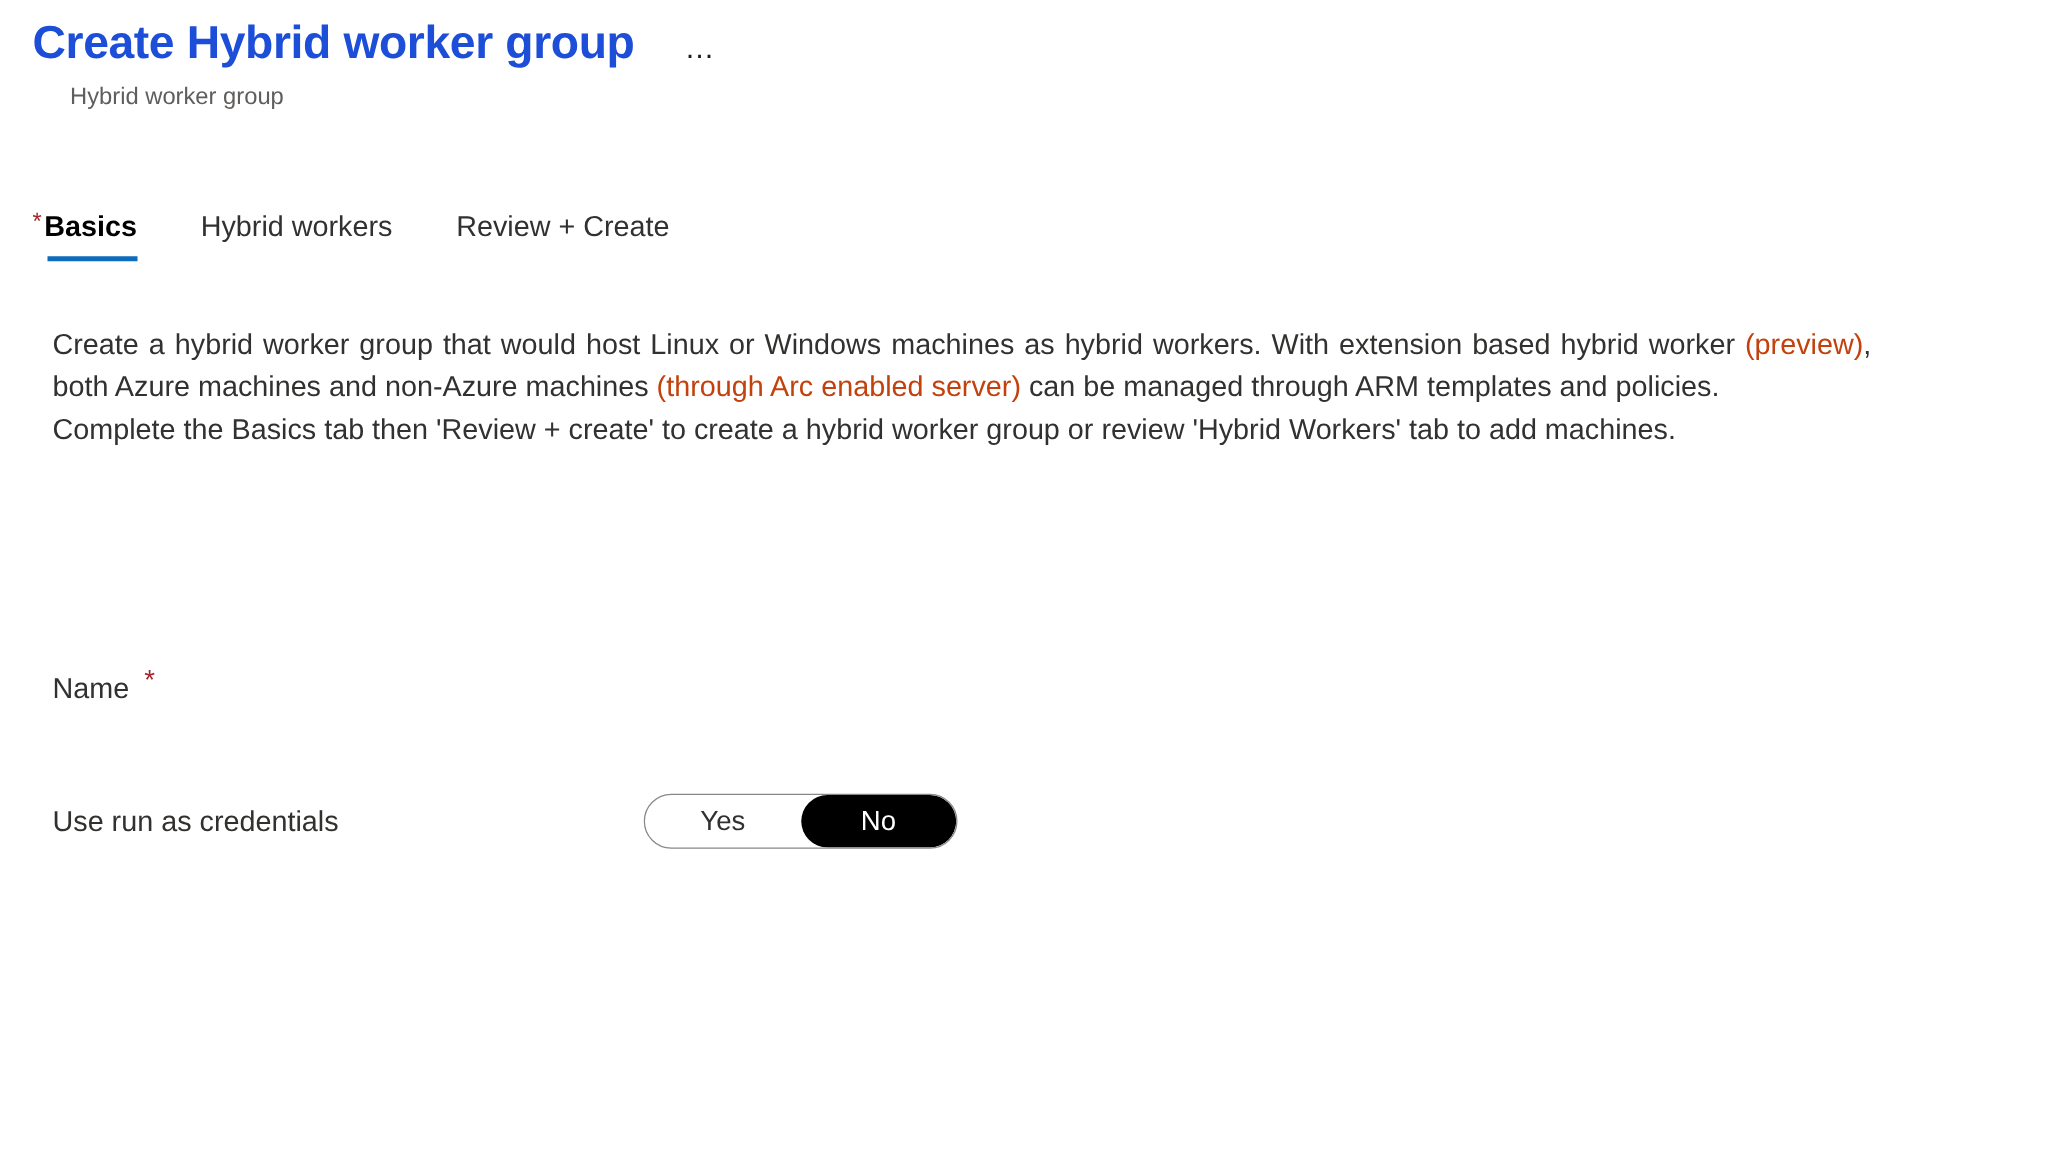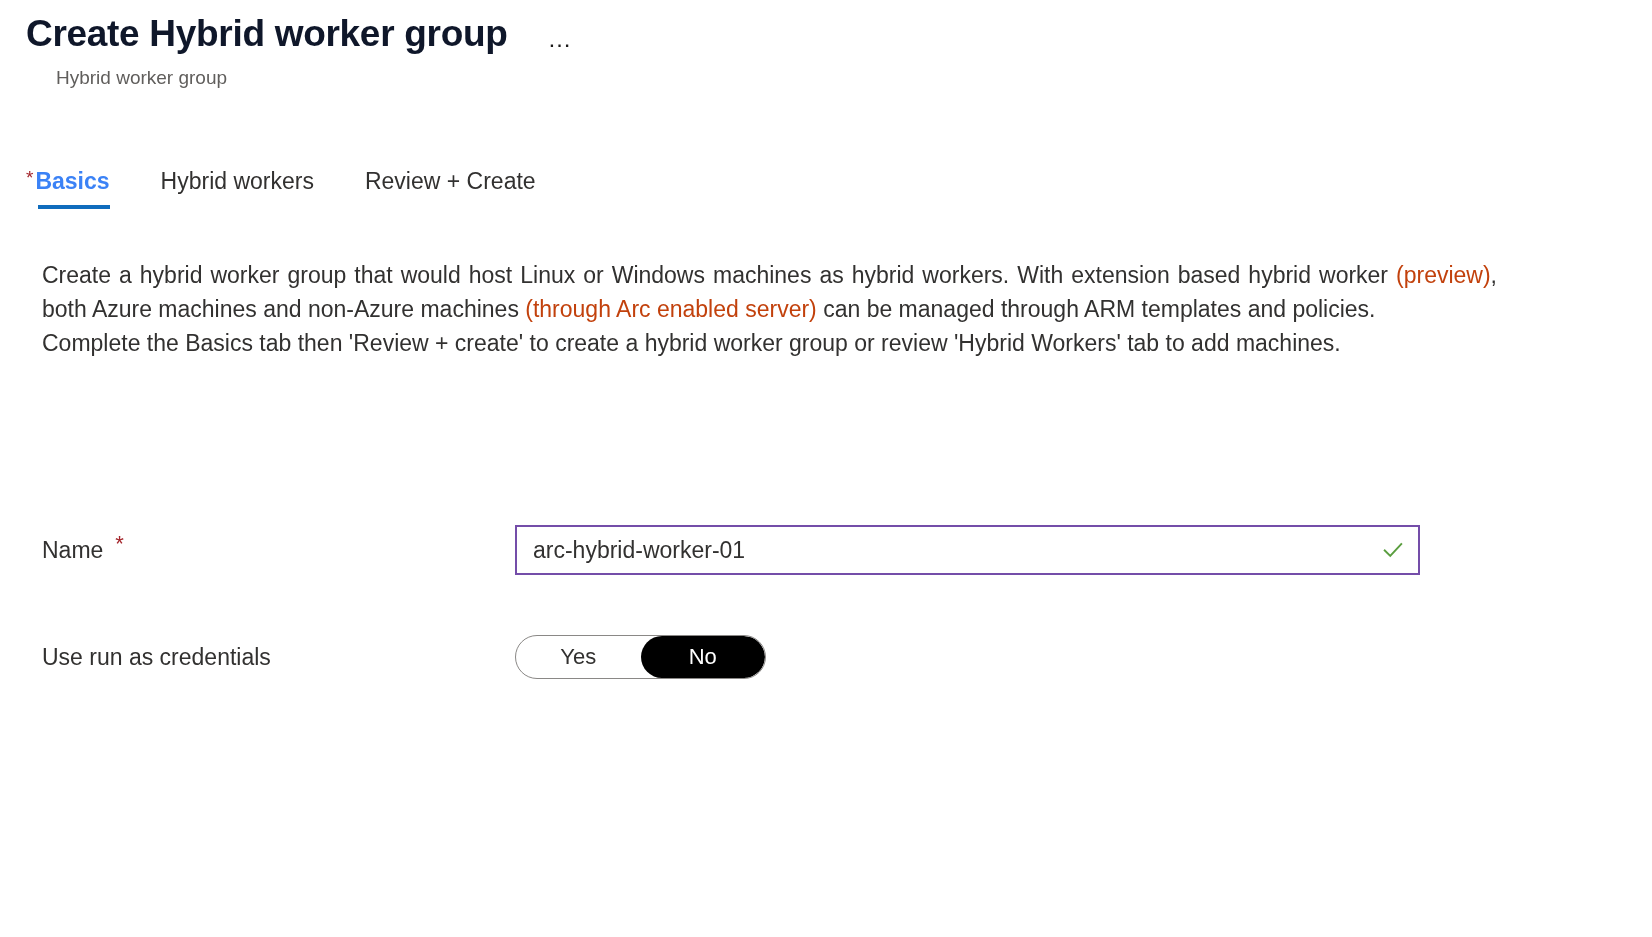--- a/index.html
+++ b/index.html
@@ -34,21 +34,21 @@
     width: 1500px;
   }
   .title-row {
     display: flex;
     align-items: center;
   }
   .page-title {
     font-size: 37px;
     line-height: 48px;
     font-weight: 600;
-    color: #0f172a;
+    color: #1d4ed8;
     letter-spacing: -0.3px;
     white-space: nowrap;
   }
   .ellipsis-btn {
     margin-left: 36px;
     margin-top: 10px;
     font-size: 24px;
     line-height: 20px;
     color: #1b1a19;
     letter-spacing: 2px;
@@ -86,21 +86,21 @@
   }
   .tab .req-star {
     color: #a4262c;
     font-size: 19px;
     line-height: 22px;
     margin-right: 2px;
     margin-top: 2px;
   }
   .tab.active .tab-label {
     font-weight: 600;
-    color: #3b82f6;
+    color: #000000;
   }
   .tab.active .tab-underline {
     position: absolute;
     left: 12px;
     right: 0px;
     bottom: 0;
     height: 4px;
     background: #0f6cbd;
   }
 
@@ -253,26 +253,20 @@
     <p class="para">Complete the Basics tab then 'Review + create' to create a hybrid worker group or review 'Hybrid Workers' tab to add machines.</p>
   </div>
 
   <div class="form">
 
     <div class="field-row">
       <div class="field-label">
         <span>Name</span>
         <span class="req-star">*</span>
       </div>
-      <div class="text-input-wrap">
-        <input class="text-input" type="text" value="arc-hybrid-worker-01" style="">
-        <svg class="valid-check" viewBox="0 0 24 24" aria-hidden="true">
-          <path d="M3 12.5 L9 18.5 L21 5.5" fill="none" stroke="#5a9e3f" stroke-width="2.1" stroke-linecap="square"></path>
-        </svg>
-      </div>
     </div>
 
     <div class="field-row">
       <div class="field-label">Use run as credentials</div>
       <div class="toggle" role="radiogroup">
         <div class="toggle-opt">Yes</div>
         <div class="toggle-opt selected">No</div>
       </div>
     </div>
 

